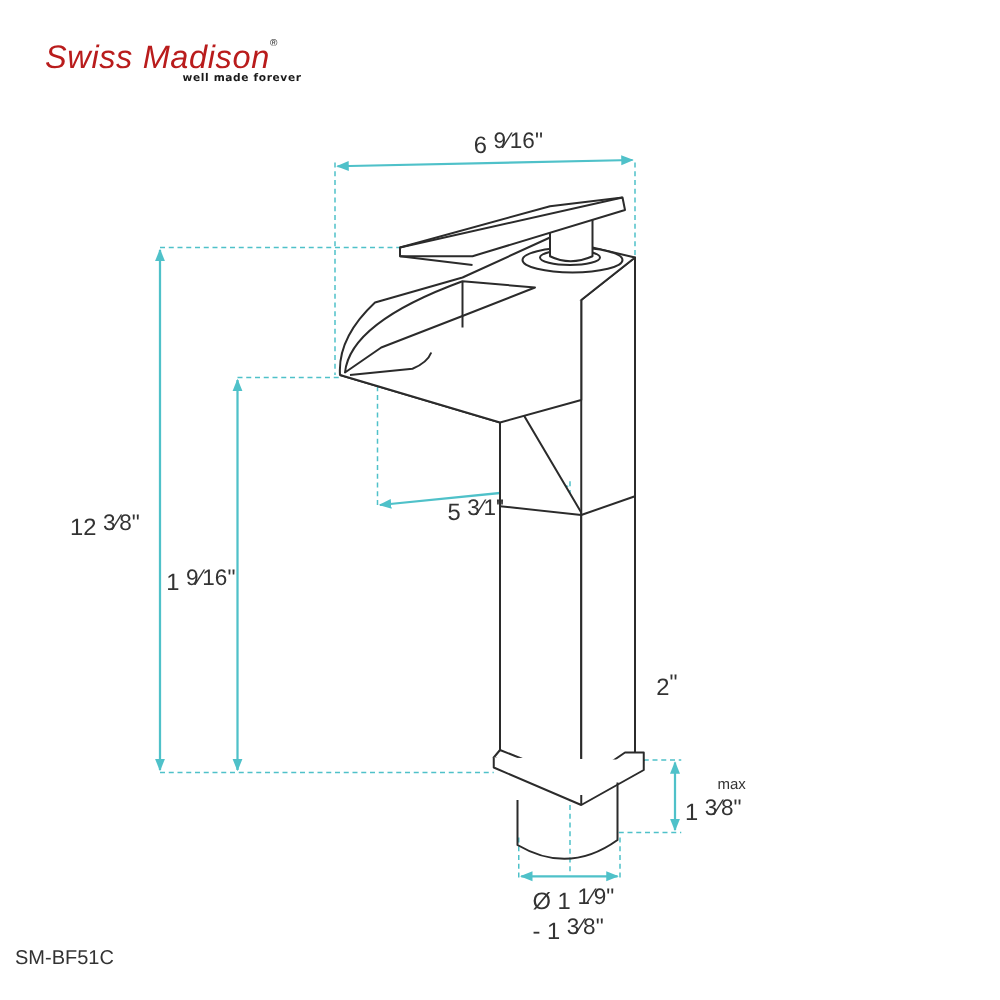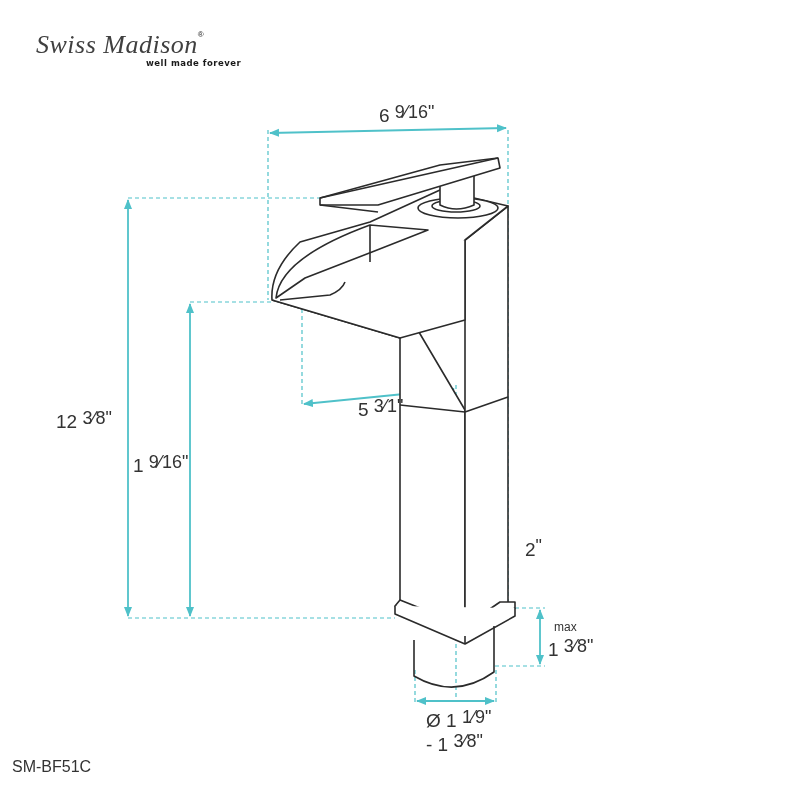--- a/index.html
+++ b/index.html
@@ -1,18 +1,18 @@
 <!DOCTYPE html>
 <html><head>
   <meta charset="utf-8">
   <style>
     html, body { margin: 0; padding: 0; background: #ffffff; }
     body { width: 800px; height: 800px; position: relative; overflow: hidden; font-family: "Liberation Sans", sans-serif; }
     .logo { position: absolute; left: 36px; top: 30px; }
-    .logo-script { font-family: Liberation Serif, serif; font-style: italic; font-size: 26px; color: #404040; letter-spacing: 0.5px; }
+    .logo-script { font-family: Liberation Sans, sans-serif; font-style: italic; font-size: 26px; color: #b91c1c; letter-spacing: 0.5px; }
     .logo-reg { font-size: 8px; vertical-align: top; color: #1a1a1a; }
     .logo-tag { position: absolute; left: 110px; top: 28px; font-family: "DejaVu Sans", sans-serif; font-size: 8.5px; font-weight: bold; color: #1a1a1a; letter-spacing: 0.5px; white-space: nowrap; }
     svg.drawing { position: absolute; left: 0; top: 0; }
     .dim { position: absolute; font-family: "Liberation Sans", sans-serif; color: #333333; font-size: 19px; white-space: nowrap; }
     .dim .frac { font-size: 18px; vertical-align: 4px; }
     .dim-small { font-size: 12px; }
     .model { position: absolute; left: 12px; top: 758px; font-size: 16px; color: #333; }
   </style>
 </head>
 <body>
@@ -90,21 +90,21 @@
 </div>
 <div class="dim" style="left:133px; top:452px;">
   <span>1</span> <span class="frac">9⁄16</span><span class="frac">"</span>
 </div>
 <div class="dim" style="left:358px; top:396px;">
   <span>5</span> <span class="frac">3⁄1</span><span class="frac">"</span>
 </div>
 <div class="dim" style="left:525px; top:536px;">
   <span>2</span><span class="frac">"</span>
 </div>
-<div class="dim dim-small" style="left:554px; top:620px;">max</div>
+<div class="dim dim-small" style="left:574px; top:620px;">max</div>
 <div class="dim" style="left:548px; top:636px;">
   <span>1</span> <span class="frac">3⁄8</span><span class="frac">"</span>
 </div>
 <div class="dim" style="left:426px; top:707px;">
   <span>Ø</span> <span>1</span> <span class="frac">1⁄9</span><span class="frac">"</span>
 </div>
 <div class="dim" style="left:426px; top:731px;">
   <span>- </span><span>1</span> <span class="frac">3⁄8</span><span class="frac">"</span>
 </div>
 

